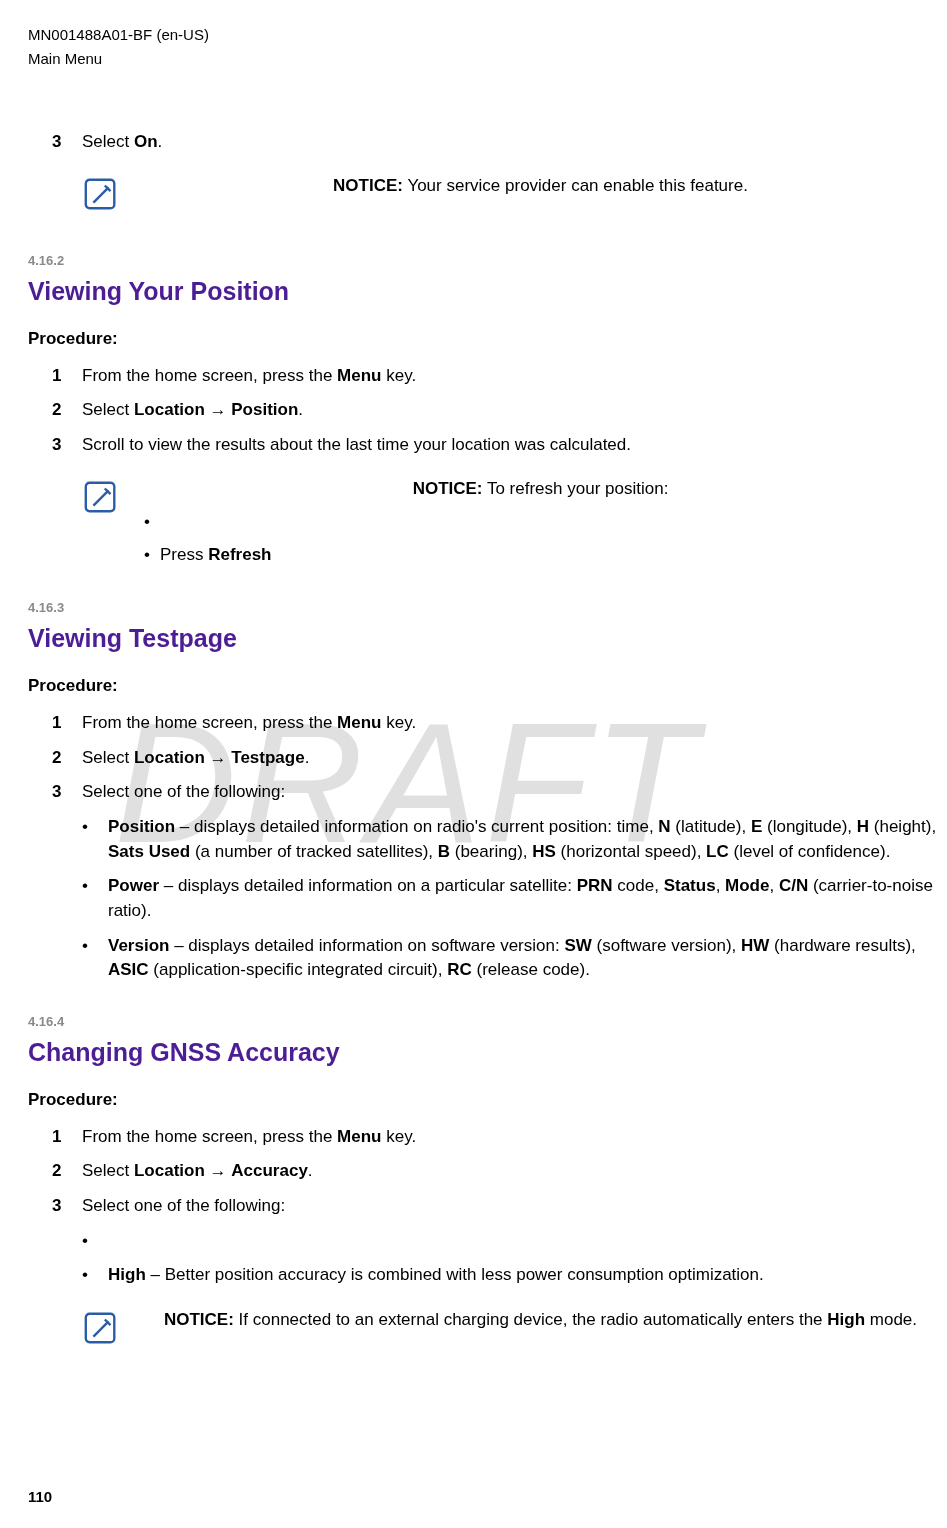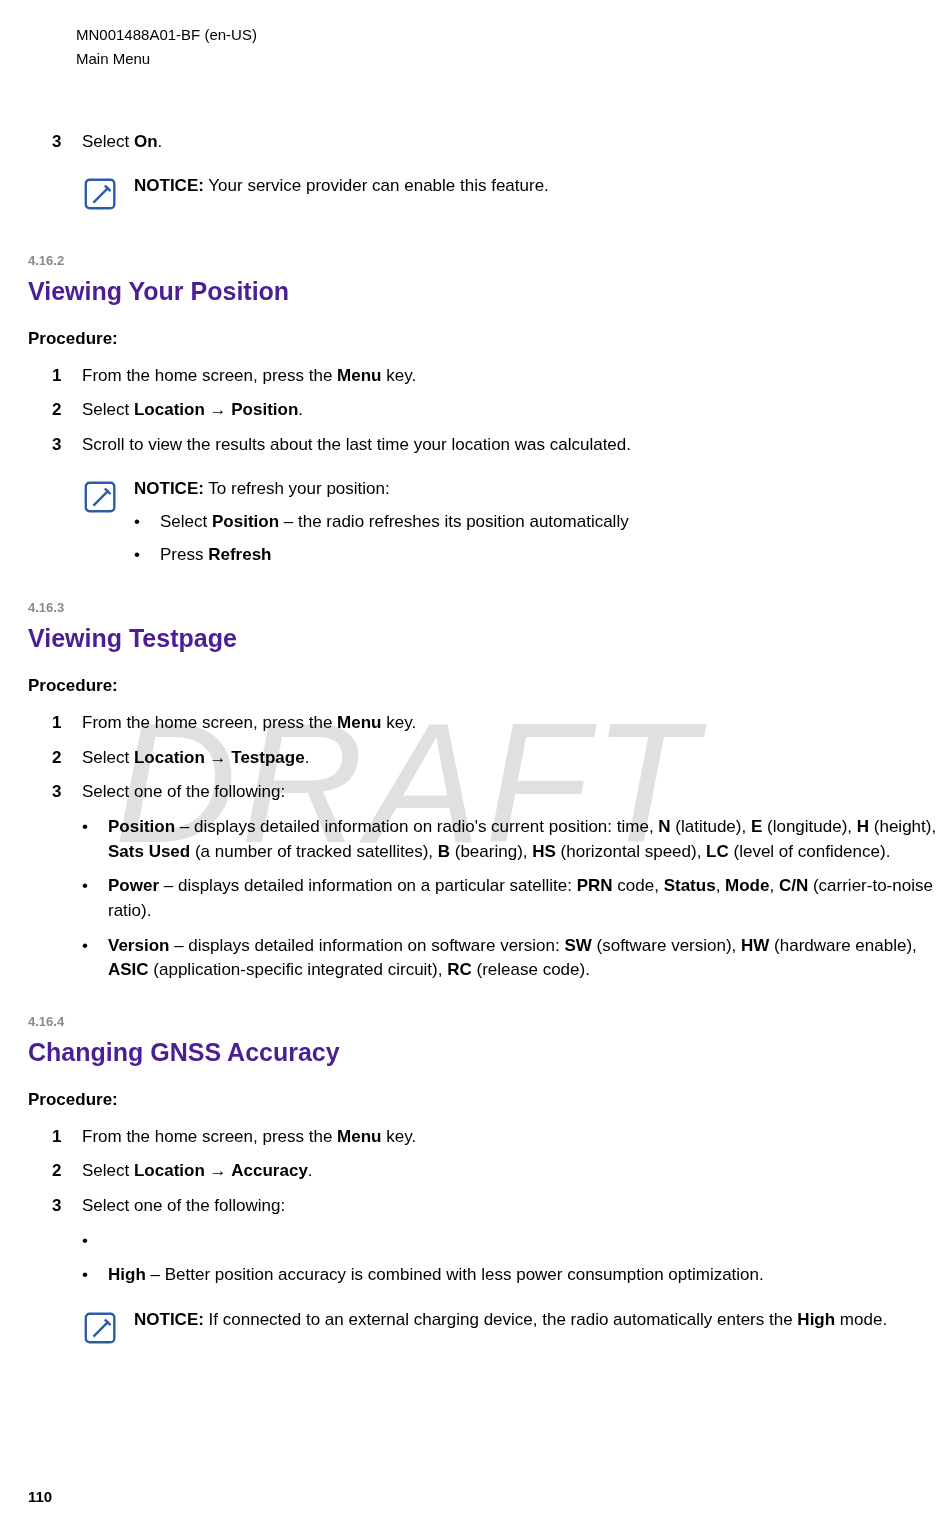--- a/index.html
+++ b/index.html
@@ -7,28 +7,28 @@
       font-family: Arial, Helvetica, sans-serif;
       font-size: 17px;
       line-height: 1.45;
       color: #000;
       background: #fff;
       width: 947px;
       min-height: 1528px;
       padding: 24px 0 30px 28px;
       position: relative;
     }
-    .header-line { font-size: 15px; color: #000; margin-left: 48px; }
+    .header-line { font-size: 15px; color: #000; }
     .doc-id { margin-bottom: 2px; }
     .main-menu-label { margin-bottom: 60px; }
     .step-row { display: flex; margin-bottom: 10px; margin-left: 24px; }
     .step-num { font-weight: bold; min-width: 30px; }
     .step-text { flex: 1; }
     .bold { font-weight: bold; }
-    .notice-row { display: flex; margin-left: 54px; margin-top: 20px; margin-bottom: 20px; align-items: flex-start; }
+    .notice-row { display: flex; margin-left: 54px; margin-top: 20px; margin-bottom: 20px; align-items: flex-start; text-align: center; }
     .notice-icon { flex-shrink: 0; margin-right: 14px; margin-top: 2px; }
     .notice-content { flex: 1; }
     .notice-label { font-weight: bold; }
     .section-num { color: #8a8a8a; font-size: 13px; margin-top: 30px; font-weight: bold; }
     .section-title { color: #4c1d95; font-size: 25px; font-weight: bold; margin-bottom: 18px; margin-top: 2px; }
     .procedure-label { font-weight: bold; margin-bottom: 12px; }
     .bullet-row { display: flex; margin-left: 54px; margin-bottom: 10px; }
     .bullet-dot { min-width: 26px; }
     .inner-bullet-row { display: flex; margin-left: 0; margin-top: 8px; margin-bottom: 2px; }
     .inner-bullet-dot { min-width: 26px; }
@@ -107,21 +107,20 @@
       <svg class="icon-svg" viewBox="0 0 40 40">
           <rect x="4" y="4" width="30" height="30" rx="4" fill="none" stroke="#2b5ca6" stroke-width="2.5"></rect>
           <path d="M12 28 L28 12" stroke="#2b5ca6" stroke-width="2.5" fill="none"></path>
           <path d="M24 10 L30 16" stroke="#2b5ca6" stroke-width="2.5" fill="none"></path>
         </svg>
     </div>
     <div class="notice-content">
       <div><span class="notice-label">NOTICE:</span><span> To refresh your position:</span></div>
       <div class="inner-bullet-row">
         <div class="inner-bullet-dot">•</div>
-        <div><span>Select </span><span class="bold">Position</span><span> – the radio refreshes its position automatically</span></div>
       </div>
       <div class="inner-bullet-row">
         <div class="inner-bullet-dot">•</div>
         <div><span>Press </span><span class="bold">Refresh</span></div>
       </div>
     </div>
   </div>
 
   <div class="section-num">4.16.3</div>
   <div class="section-title">Viewing Testpage</div>
@@ -156,21 +155,21 @@
   <div class="bullet-row">
     <div class="bullet-dot">•</div>
     <div>
       <span class="bold">Power</span><span> – displays detailed information on a particular satellite: </span><span class="bold">PRN</span><span> code, </span><span class="bold">Status</span><span>, </span><span class="bold">Mode</span><span>, </span><span class="bold">C/N</span><span> (carrier-to-noise ratio).</span>
     </div>
   </div>
 
   <div class="bullet-row">
     <div class="bullet-dot">•</div>
     <div>
-      <span class="bold">Version</span><span> – displays detailed information on software version: </span><span class="bold">SW</span><span> (software version), </span><span class="bold">HW</span><span> (hardware enable), </span><span class="bold">ASIC</span><span> (application-specific integrated circuit), </span><span class="bold">RC</span><span> (release code).</span>
+      <span class="bold">Version</span><span> – displays detailed information on software version: </span><span class="bold">SW</span><span> (software version), </span><span class="bold">HW</span><span> (hardware results), </span><span class="bold">ASIC</span><span> (application-specific integrated circuit), </span><span class="bold">RC</span><span> (release code).</span>
     </div>
   </div>
 
   <div class="section-num">4.16.4</div>
   <div class="section-title">Changing GNSS Accuracy</div>
   <div class="procedure-label">Procedure:</div>
 
   <div class="step-row">
     <div class="step-num">1</div>
     <div class="step-text">

